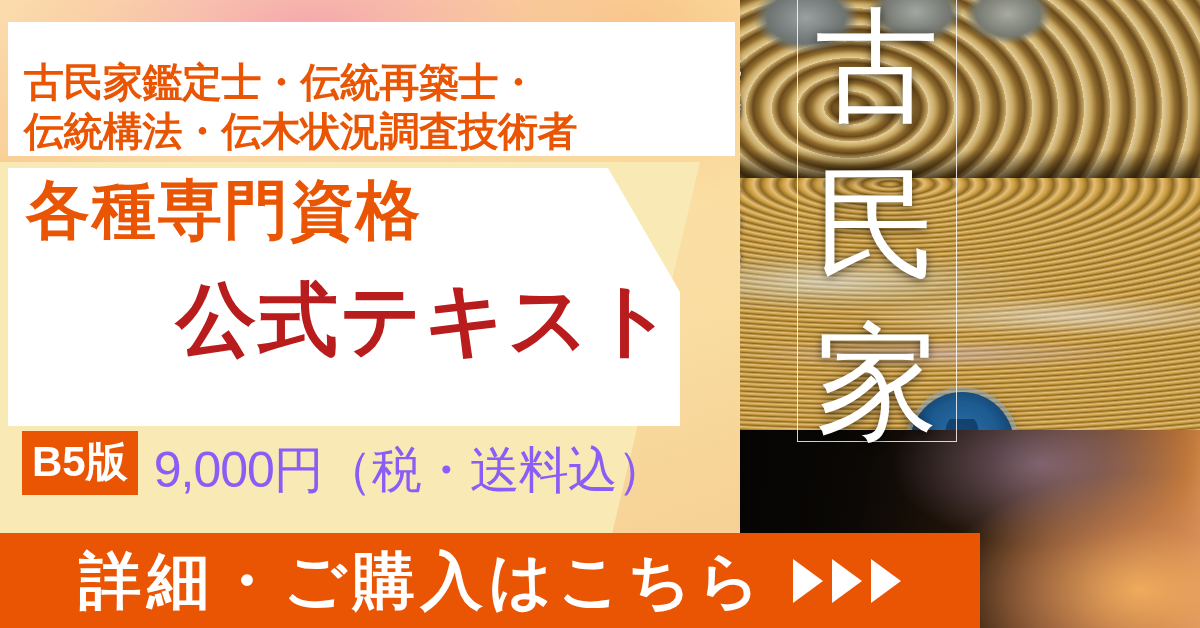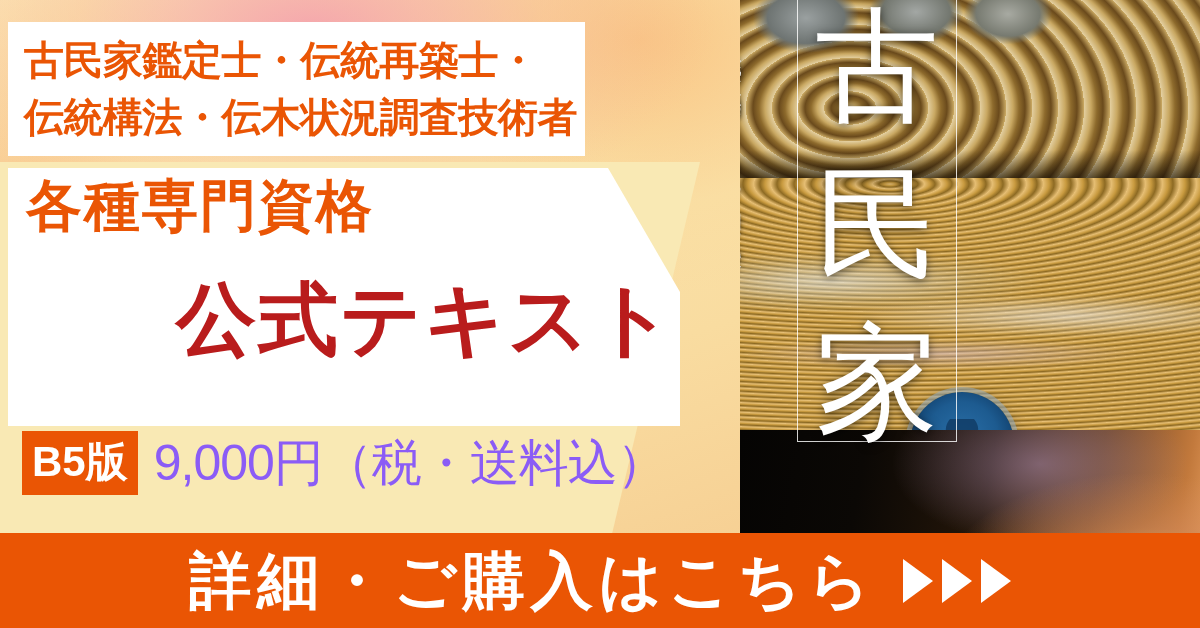--- a/index.html
+++ b/index.html
@@ -148,59 +148,58 @@
   .cream-wedge {
     position:absolute;
     left:0; top:162px; width:700px; height:372px;
     background:#f9e9b4;
     clip-path:polygon(0 0, 700px 0, 612px 372px, 0 372px);
   }
 
   
   .panel-quals {
     position:absolute;
-    left:8px; top:22px; width:577px; height:134px;
+    left:8px; top:22px; width:727px; height:134px;
     background:#ffffff;
     display:flex; flex-direction:column;
-    justify-content:center;
+    justify-content:flex-end;
     padding-left:16px;
-    gap:8px;
   }
   .quals-line {
     color:#ea5504;
     font-weight:bold;
     font-size:40px;
     line-height:1.22;
     letter-spacing:-0.5px;
     white-space:nowrap;
   }
   .panel-head-cut {
     position:absolute;
     left:8px; top:168px; width:672px; height:258px;
     background:#ffffff;
     clip-path:polygon(0 0, 600px 0, 672px 124px, 672px 258px, 0 258px);
   }
   .head-l1 {
     position:absolute; left:26px; top:178px;
     color:#ea5504; font-weight:bold;
-    font-size:56px; line-height:1;
+    font-size:64px; line-height:1;
     letter-spacing:2px;
   }
   .head-l2 {
     position:absolute; left:176px; top:280px;
     color:#b91c1c; font-weight:bold;
     font-size:80px; line-height:1;
     letter-spacing:2px;
   }
 
   
   .price-row {
     position:absolute;
     left:22px; top:431px;
-    display:flex; align-items:center; gap:16px;
+    display:flex; align-items:flex-end; gap:16px;
   }
   .badge-size {
     background:#ea5504;
     color:#ffffff;
     font-weight:bold;
     font-size:42px;
     line-height:1;
     padding:10px 10px 12px;
     letter-spacing:0px;
   }
@@ -208,21 +207,21 @@
     color:#8b5cf6;
     font-size:50px;
     line-height:1;
     letter-spacing:-1px;
     white-space:nowrap;
   }
 
   
   .cta {
     position:absolute;
-    left:0; bottom:0; width:1200px; height:95px;
+    left:0; bottom:0; width:980px; height:95px;
     background:#ea5504;
     display:flex; align-items:center; justify-content:center;
     gap:26px;
   }
   .cta-text {
     color:#ffffff;
     font-weight:bold;
     font-size:62px;
     line-height:1;
     letter-spacing:6px;

